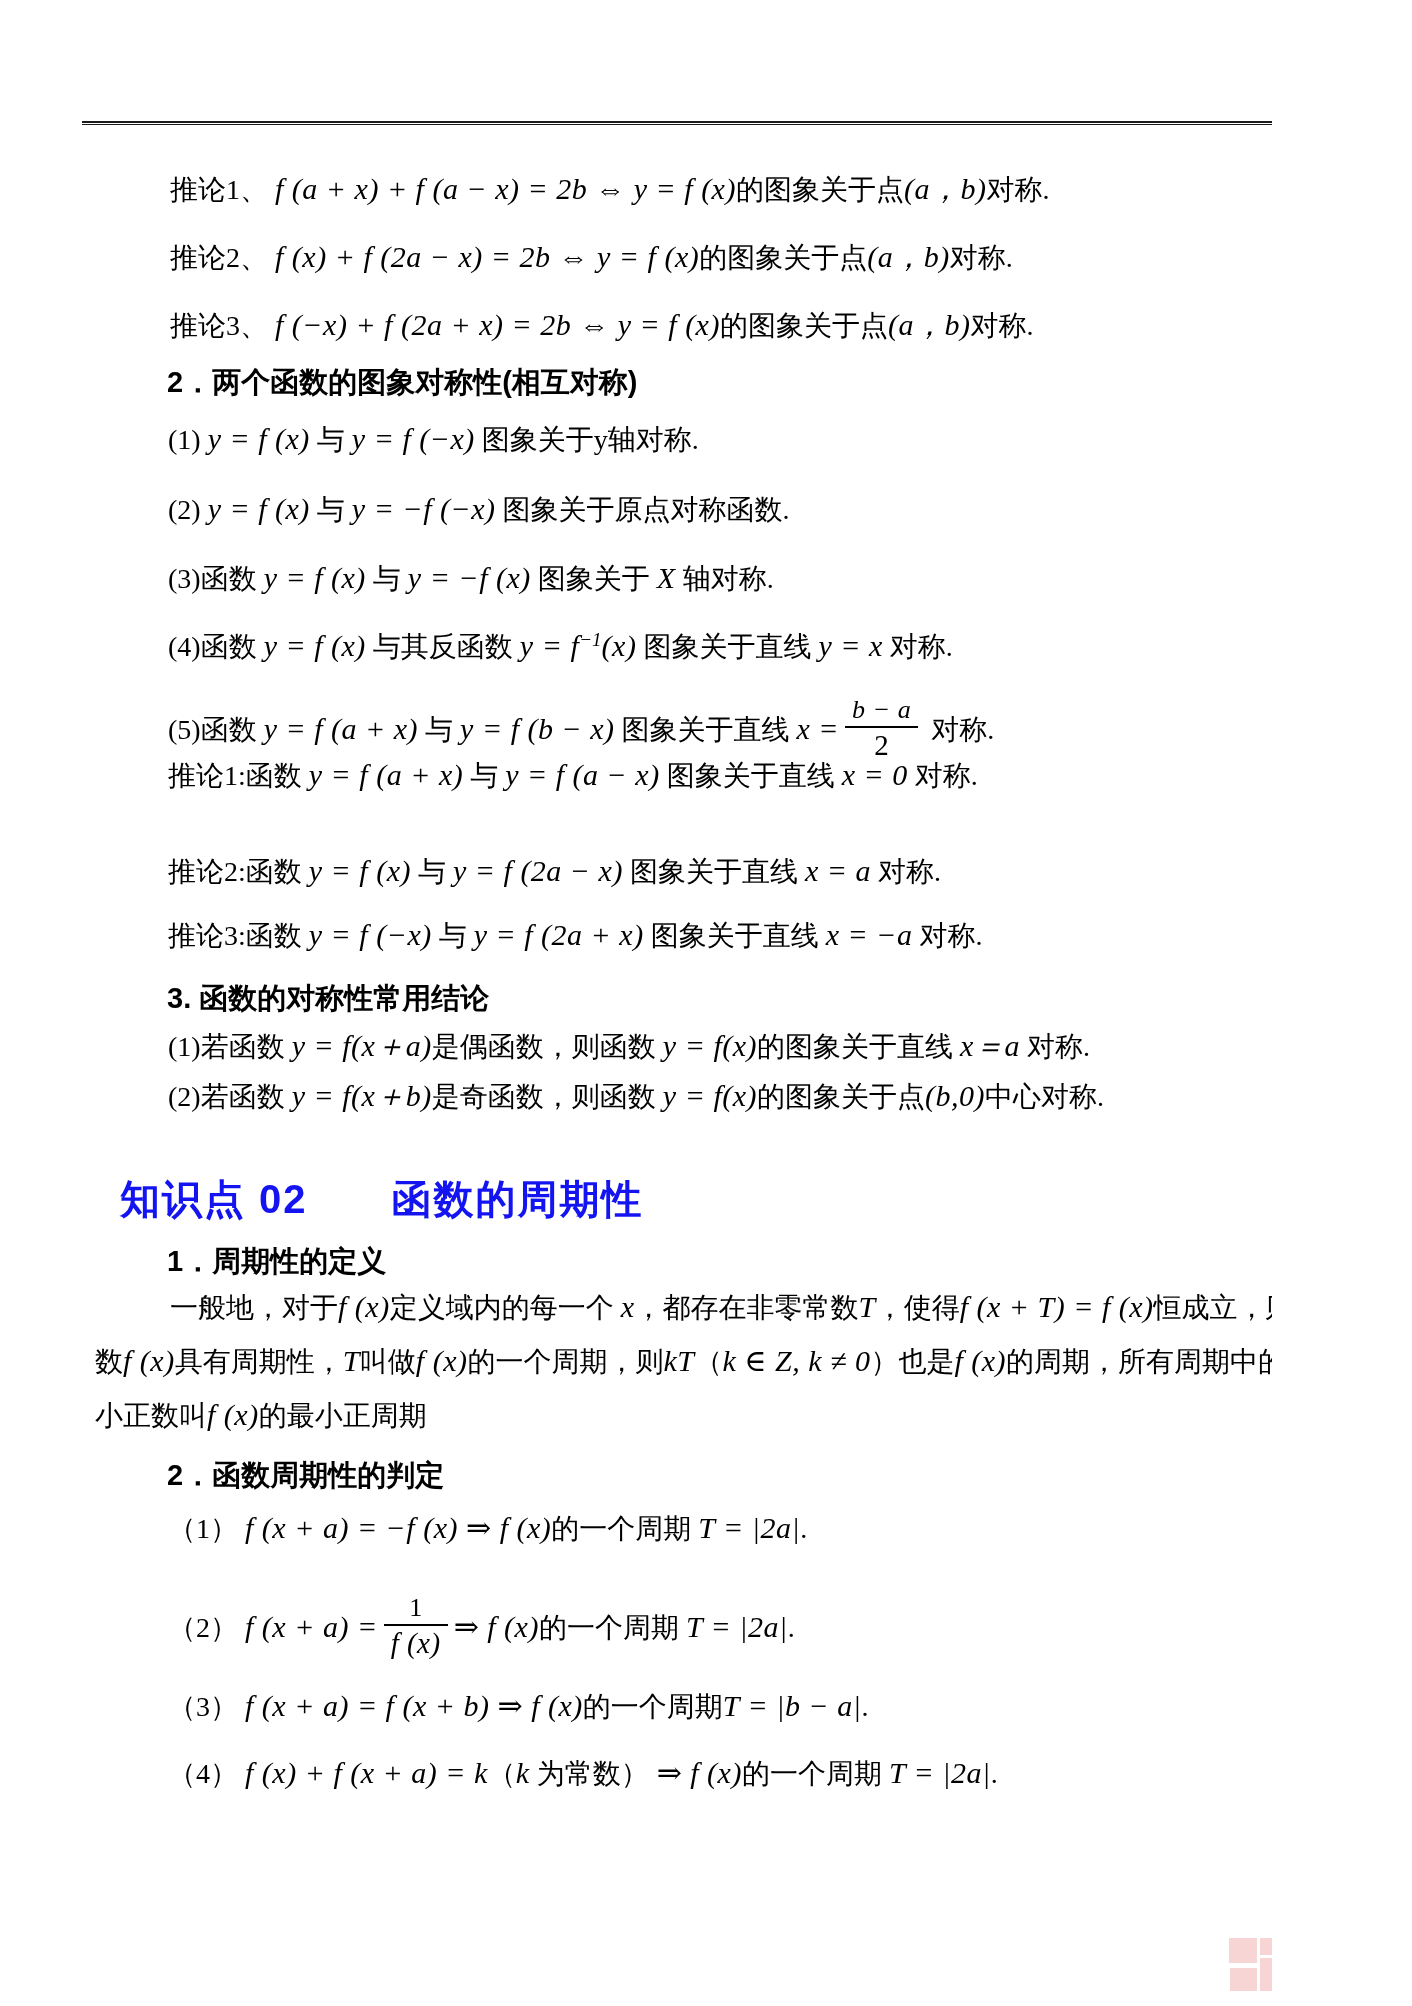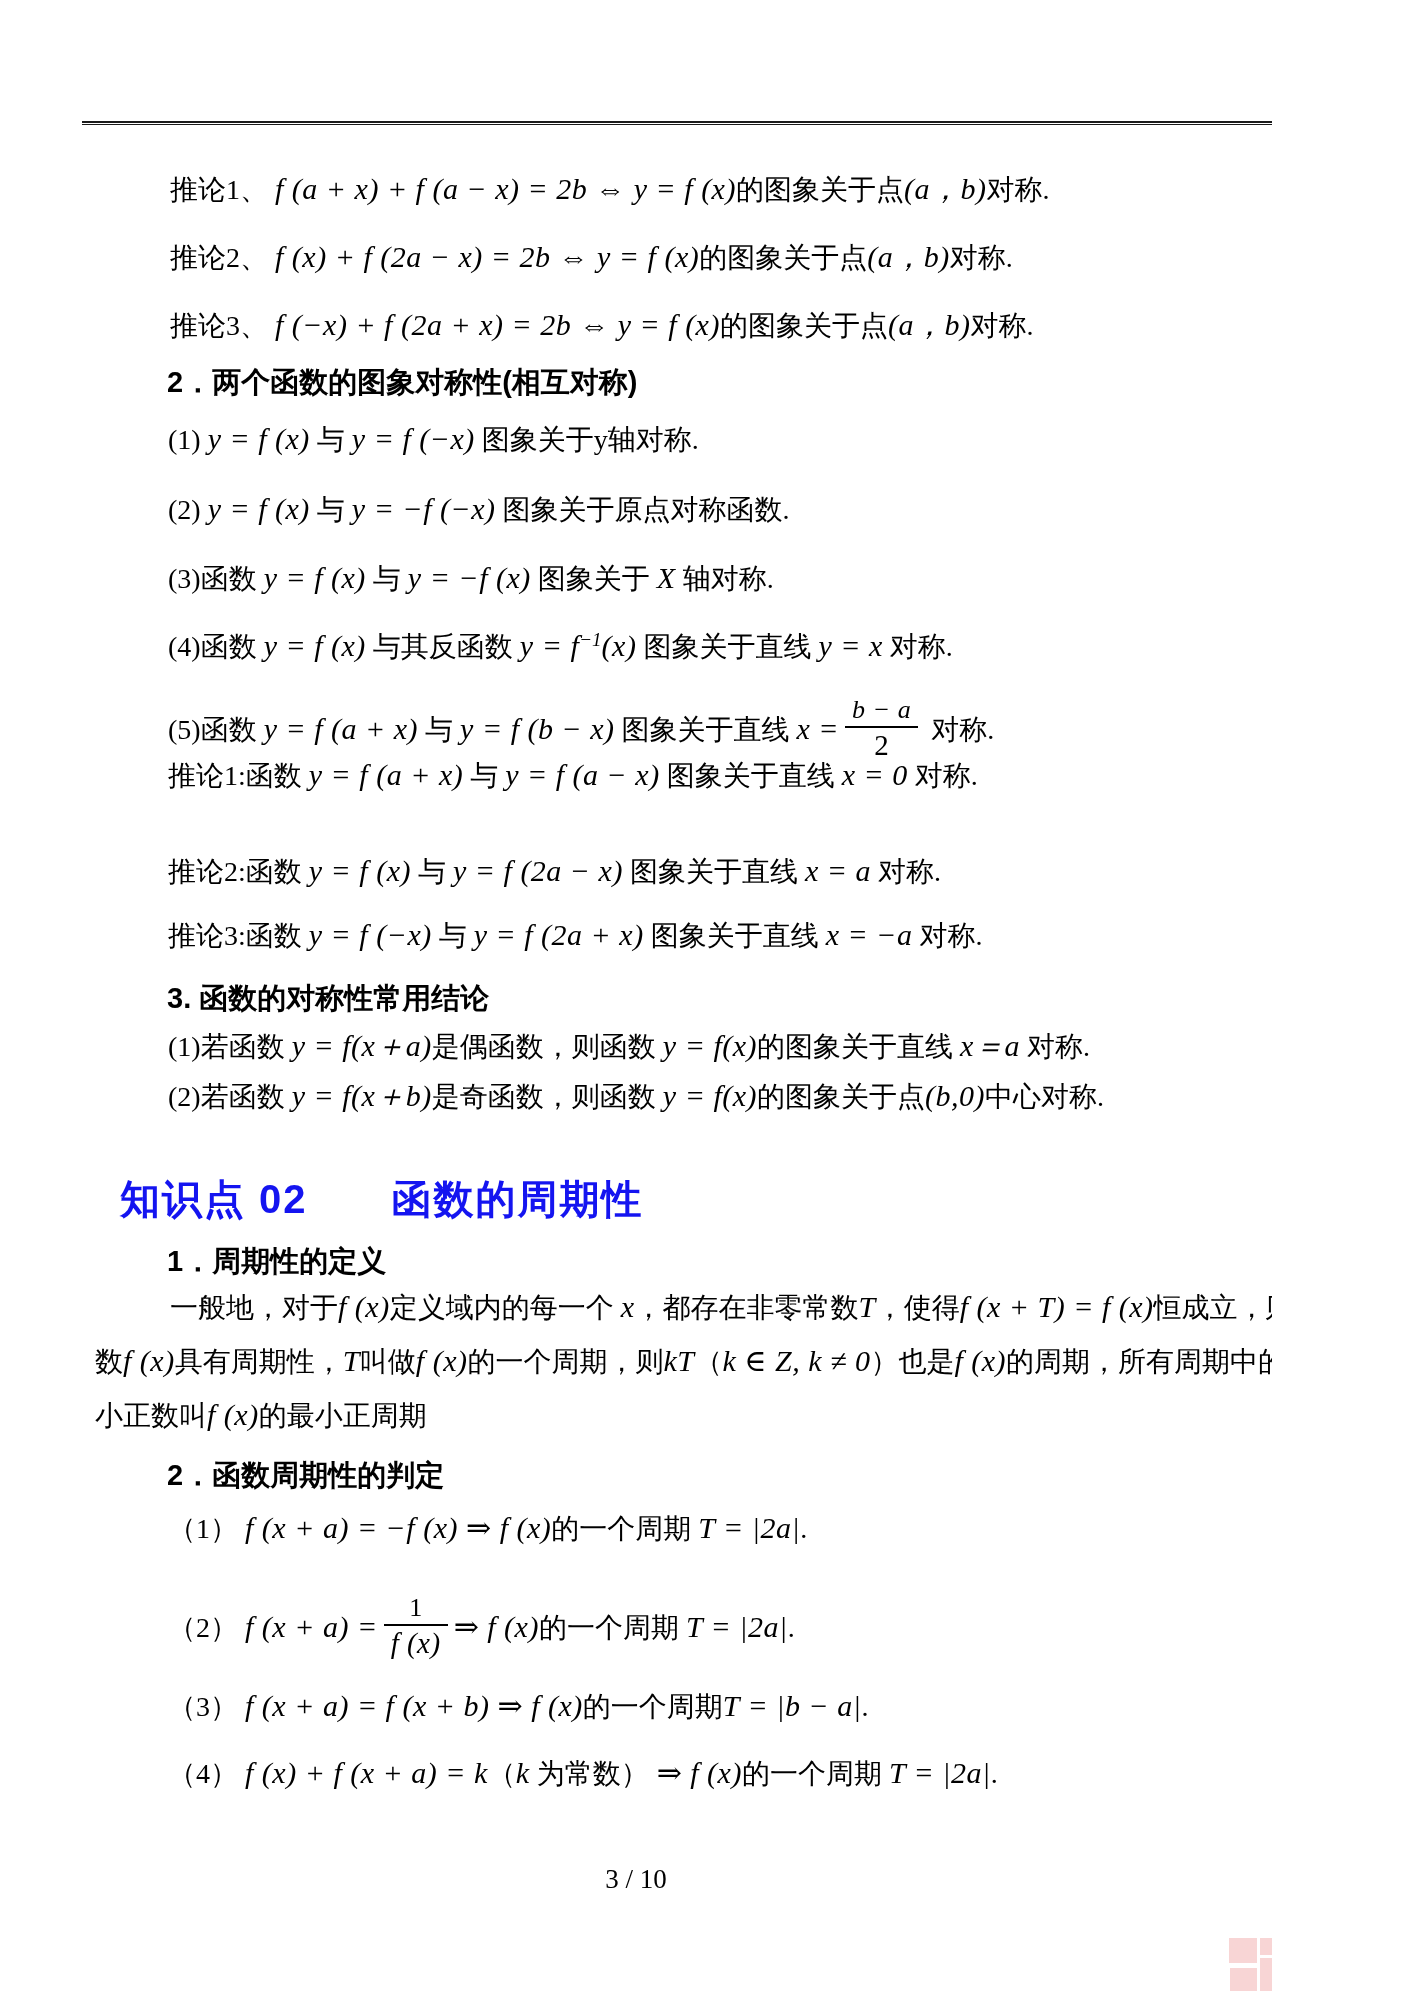--- a/index.html
+++ b/index.html
@@ -105,21 +105,20 @@
       <div class="line" style="left: 170px; top: 1288px;"><span class="cn">一般地，对于</span><span class="m">f (x)</span><span class="cn">定义域内的每一个 </span><span class="m">x</span><span class="cn">，都存在非零常数</span><span class="m">T</span><span class="cn">，使得</span><span class="m">f (x + T) = f (x)</span><span class="cn">恒成立，则称函</span></div>
       <div class="line" style="left: 95px; top: 1342px;"><span class="cn">数</span><span class="m">f (x)</span><span class="cn">具有周期性，</span><span class="m">T</span><span class="cn">叫做</span><span class="m">f (x)</span><span class="cn">的一个周期，则</span><span class="m">kT</span><span class="cn">（</span><span class="m">k ∈ Z, k ≠ 0</span><span class="cn">）也是</span><span class="m">f (x)</span><span class="cn">的周期，所有周期中的最</span></div>
       <div class="line" style="left: 95px; top: 1396px;"><span class="cn">小正数叫</span><span class="m">f (x)</span><span class="cn">的最小正周期</span></div>
       <div class="line h" style="left: 167px; top: 1456px;"><span class="cn">2．函数周期性的判定</span></div>
       <div class="line" style="left: 168px; top: 1509px;"><span class="cn">（1） </span><span class="m">f (x + a) = −f (x) ⇒ f (x)</span><span class="cn">的一个周期 </span><span class="m">T = |2a|</span><span class="cn">.</span></div>
       <div class="line" style="left: 168px; top: 1598px;"><span class="cn">（2） </span><span class="m">f (x + a) =</span><span class="frac"><span class="fn cn">1</span><span class="fd m">f (x)</span></span><span class="m">⇒ f (x)</span><span class="cn">的一个周期 </span><span class="m">T = |2a|</span><span class="cn">.</span></div>
       <div class="line" style="left: 168px; top: 1687px;"><span class="cn">（3） </span><span class="m">f (x + a) = f (x + b) ⇒ f (x)</span><span class="cn">的一个周期</span><span class="m">T = |b − a|</span><span class="cn">.</span></div>
       <div class="line" style="left: 168px; top: 1754px;"><span class="cn">（4） </span><span class="m">f (x) + f (x + a) = k</span><span class="cn">（</span><span class="m">k</span><span class="cn"> 为常数）</span><span class="m"> ⇒ f (x)</span><span class="cn">的一个周期 </span><span class="m">T = |2a|</span><span class="cn">.</span></div>
     </div>
 
-  <div class="pagenum">3 / 10</div>
 
   <div class="wm">
     <div class="wm-logo">
       <div class="blk blk1"></div>
       <div class="blk blk2"></div>
       <div class="blk blk3"></div>
       <div class="blk blk4"></div>
     </div>
     <div class="wm-name">考生网</div>
     <div class="wm-domain">kaosheng.com</div>

